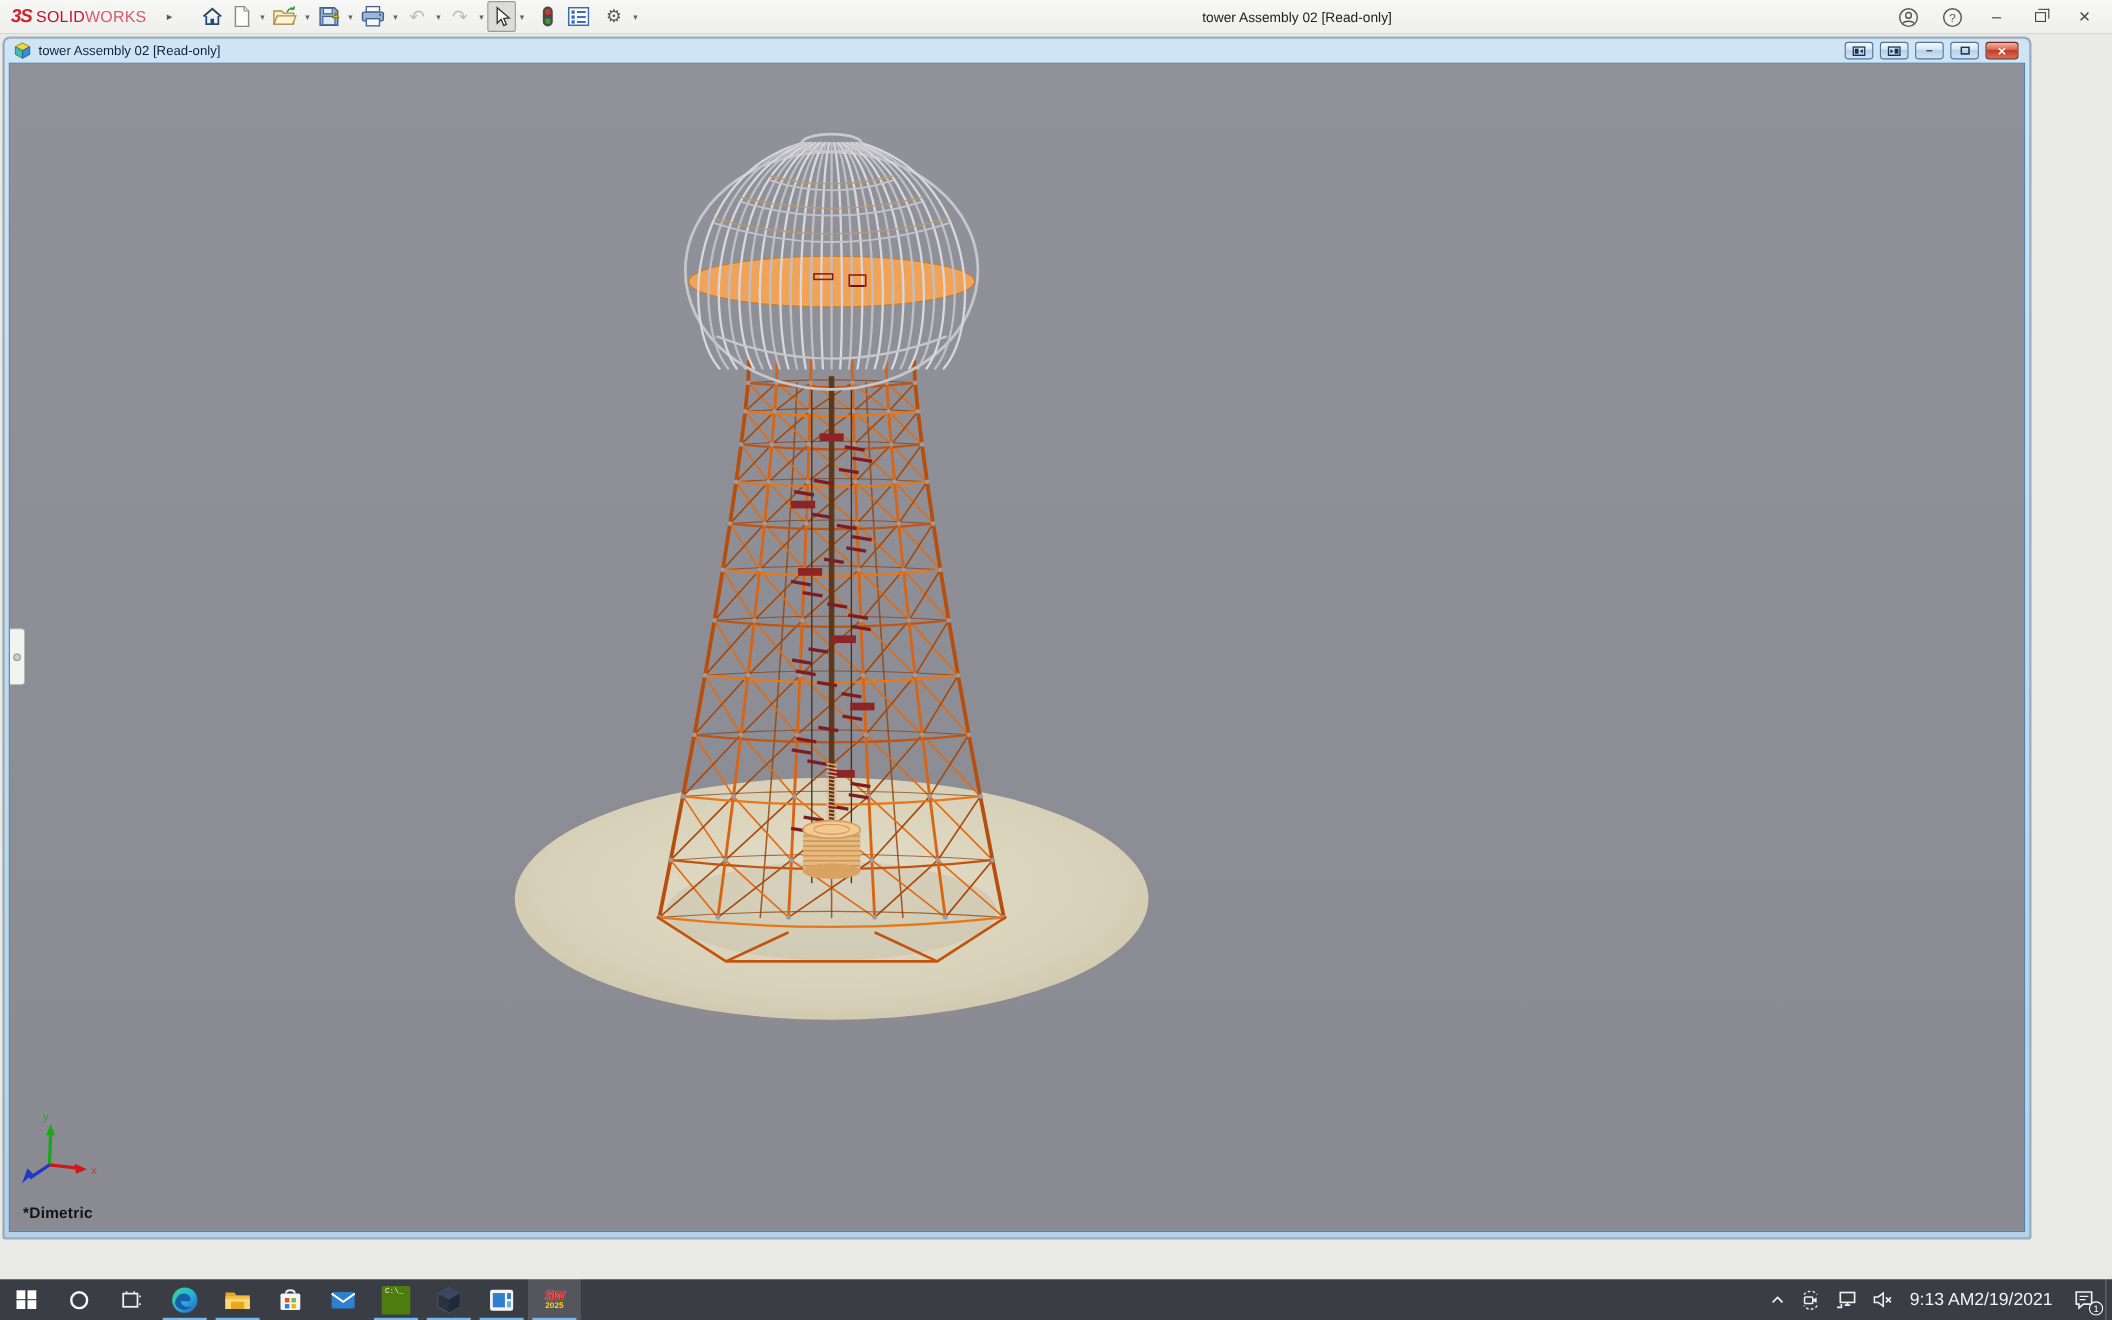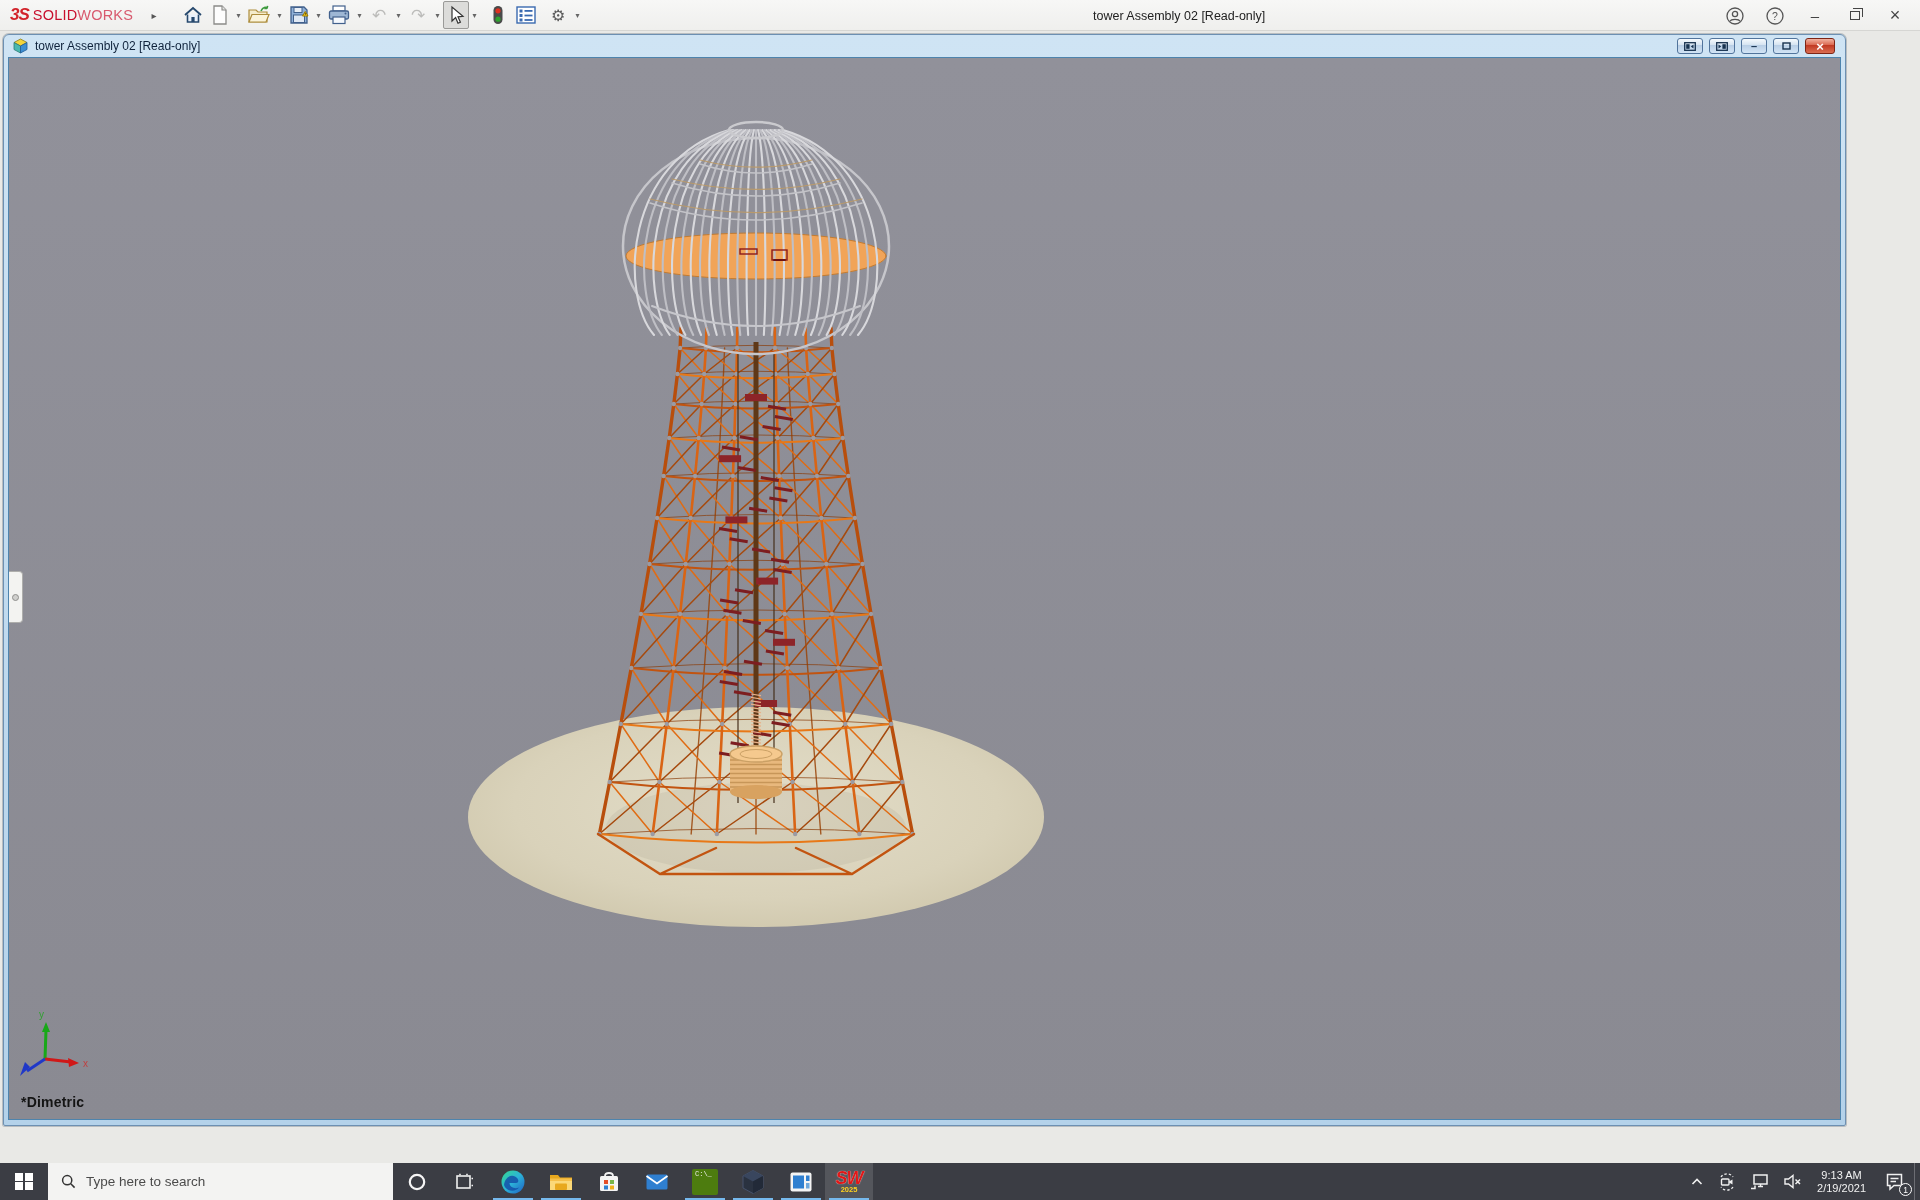--- a/index.html
+++ b/index.html
@@ -50,25 +50,25 @@
   .tb-btn { width:48px; display:flex; align-items:center; justify-content:center; position:relative; }
   .startgrid { display:grid; grid-template-columns:8px 8px; grid-template-rows:8px 8px; gap:1.5px; }
   .startgrid div { background:#fff; }
   .searchbox { width:345px; background:#f3f3f2; display:flex; align-items:center; color:#4b4b4b; font-size:13.5px; }
   .searchbox .mag { margin:0 10px 0 13px; }
   .app { width:48px; position:relative; display:flex; align-items:center; justify-content:center; }
   .app.running::after { content:''; position:absolute; left:4px; right:4px; bottom:0; height:2.5px; background:#76b9ed; }
   .app.active { background:rgba(255,255,255,.13); }
   .cmdicon { width:26px; height:26px; background:#4d7c0f; border-radius:2px; color:#eee; font-family:"Liberation Mono", monospace; font-size:7px; padding:2px 0 0 3px; line-height:1.1; }
   .swicon { width:28px; height:28px; display:flex; flex-direction:column; align-items:center; justify-content:center; line-height:1; }
-  .swicon .sw { color:#e01818; font-weight:bold; font-style:italic; font-size:18px; text-shadow:0 0 1px #fff; letter-spacing:-1px; }
+  .swicon .sw { color:#e01818; font-weight:bold; font-style:italic; font-size:12px; text-shadow:0 0 1px #fff; letter-spacing:-1px; }
   .swicon .yr { color:#ffd21e; font-size:7.5px; font-weight:bold; margin-top:-1px; }
   .tray { margin-left:auto; display:flex; align-items:stretch; }
   .tray-btn { display:flex; align-items:center; justify-content:center; padding:0 7px; }
-  .clock { display:flex; flex-direction:column; align-items:center; justify-content:center; color:#f2f2f2; font-size:11px; line-height:13px; padding:0 8px; }
+  .clock { display:flex; align-items:center; justify-content:flex-start; color:#f2f2f2; font-size:16px; line-height:13px; padding:0 8px; }
   .actionctr { position:relative; }
   .badge { position:absolute; right:2px; bottom:4px; width:13px; height:13px; border-radius:50%; background:#3b3d44; border:1.5px solid #fff; color:#fff; font-size:8.5px; display:flex; align-items:center; justify-content:center; }
   .showdesk { width:6px; border-left:1px solid rgba(255,255,255,.25); }
 </style>
 </head>
 <body>
 
 <div class="screen">
 
   <div class="titlebar">
@@ -605,27 +605,20 @@
 
   <div class="taskbar">
     <div class="tb-btn">
       <div class="startgrid">
           <div></div>
           <div></div>
           <div></div>
           <div></div>
         </div>
     </div>
-    <div class="searchbox">
-      <svg class="mag" width="15" height="15" viewBox="0 0 15 15">
-        <circle cx="6.2" cy="6.2" r="4.6" fill="none" stroke="#333" stroke-width="1.5"></circle>
-        <line x1="9.8" y1="9.8" x2="13.6" y2="13.6" stroke="#333" stroke-width="1.5"></line>
-      </svg>
-      <span>Type here to search</span>
-    </div>
     <div class="tb-btn">
       <svg width="20" height="20" viewBox="0 0 20 20">
         <circle cx="10" cy="10" r="7.2" fill="none" stroke="#f5f5f5" stroke-width="2.2"></circle>
       </svg>
     </div>
     <div class="tb-btn">
       <svg width="20" height="20" viewBox="0 0 20 20">
         <rect x="2" y="4" width="13" height="12" fill="none" stroke="#f0f0f0" stroke-width="1.6"></rect>
         <path d="M16.5 6.5 h1.5 M16.5 13.5 h1.5 M5 1.8 v1.5 M12 1.8 v1.5" stroke="#f0f0f0" stroke-width="1.6"></path>
       </svg>

